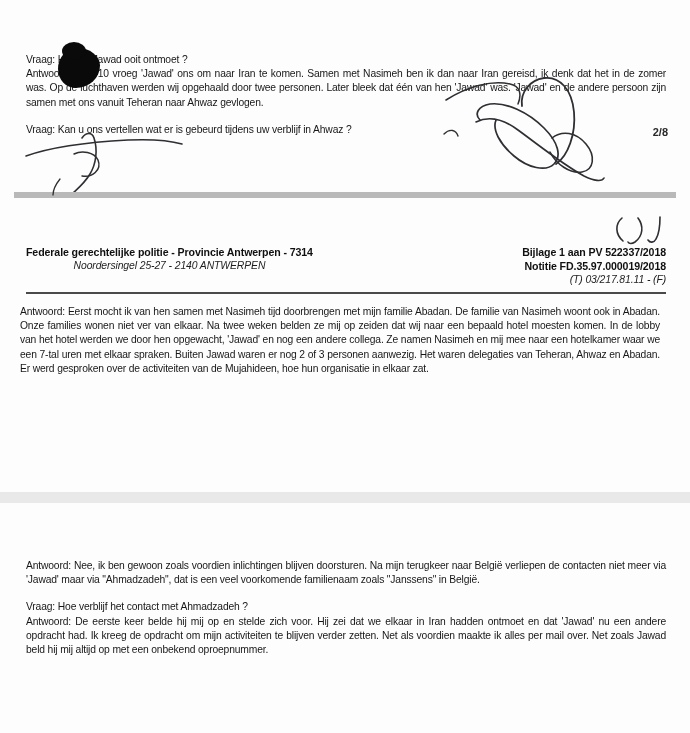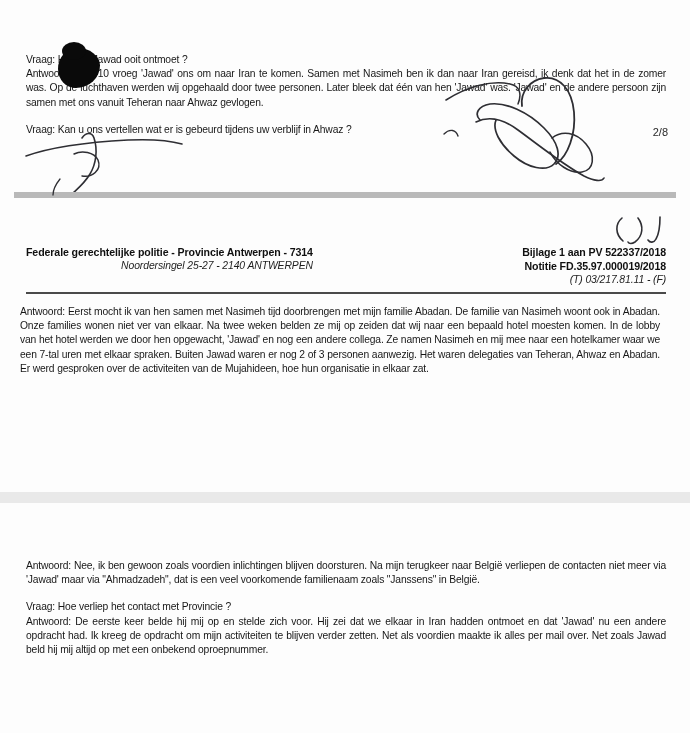--- a/index.html
+++ b/index.html
@@ -67,21 +67,21 @@
     position: absolute;
     left: 26px;
     top: 245px;
     width: 640px;
   }
   .lh-row {
     display: flex;
     justify-content: space-between;
     align-items: flex-start;
   }
-  .lh-left { text-align: right; }
+  .lh-left { text-align: center; }
   .lh-right { text-align: right; }
   .lh-strong {
     font-size: 10.6px;
     font-weight: bold;
     line-height: 14px;
     letter-spacing: -0.1px;
     color: #101010;
   }
   .lh-normal {
     font-size: 10.4px;
@@ -98,21 +98,21 @@
     height: 1.5px;
     background: #4a4a4a;
   }
 
   
   .page-number {
     position: absolute;
     right: 22px;
     top: 126px;
     font-size: 11px;
-    font-weight: normal;
+    font-weight: bold;
     color: #2a2a2a;
     letter-spacing: 0px;
   }
 
   
   .ink {
     position: absolute;
     pointer-events: none;
   }
   .ink svg { display: block; overflow: visible; }
@@ -205,17 +205,17 @@
 
   <div class="doc-block" style="left:20px; top:305px; width:640px;">
     <div class="para">Antwoord: Eerst mocht ik van hen samen met Nasimeh tijd doorbrengen met mijn familie Abadan.  De familie van Nasimeh woont ook in Abadan.  Onze families wonen niet ver van elkaar.  Na twee weken belden ze mij op zeiden dat wij naar een bepaald hotel moesten komen.   In de lobby van het hotel werden we door hen opgewacht, 'Jawad' en nog een andere collega.  Ze namen Nasimeh en mij mee naar een hotelkamer waar we een 7-tal uren met elkaar spraken.  Buiten Jawad waren er nog 2 of 3 personen aanwezig.  Het waren delegaties van Teheran, Ahwaz en Abadan. Er werd gesproken over de activiteiten van de Mujahideen, hoe hun organisatie in elkaar zat.</div>
   </div>
 
   <div class="band-light" style="top:492px;"></div>
 
   <div class="doc-block" style="left:26px; top:559px; width:640px;">
     <div class="para">Antwoord: Nee, ik ben gewoon zoals voordien inlichtingen blijven doorsturen.  Na mijn terugkeer naar België verliepen de contacten niet meer via 'Jawad' maar via "Ahmadzadeh", dat is een veel voorkomende familienaam zoals "Janssens" in België.</div>
     <div class="gap"></div>
-    <div class="line">Vraag: Hoe verliep het contact met Provincie ?</div>
+    <div class="line">Vraag: Hoe verblijf het contact met Ahmadzadeh ?</div>
     <div class="para">Antwoord: De eerste keer belde hij mij op en stelde zich voor.  Hij zei dat we elkaar in Iran hadden ontmoet en dat 'Jawad' nu een andere opdracht had.  Ik kreeg de opdracht om mijn activiteiten te blijven verder zetten.  Net als voordien maakte ik alles per mail over.   Net zoals Jawad beld hij mij altijd op met een onbekend oproepnummer.</div>
   </div>
 
 </div>
 
 </body></html>

